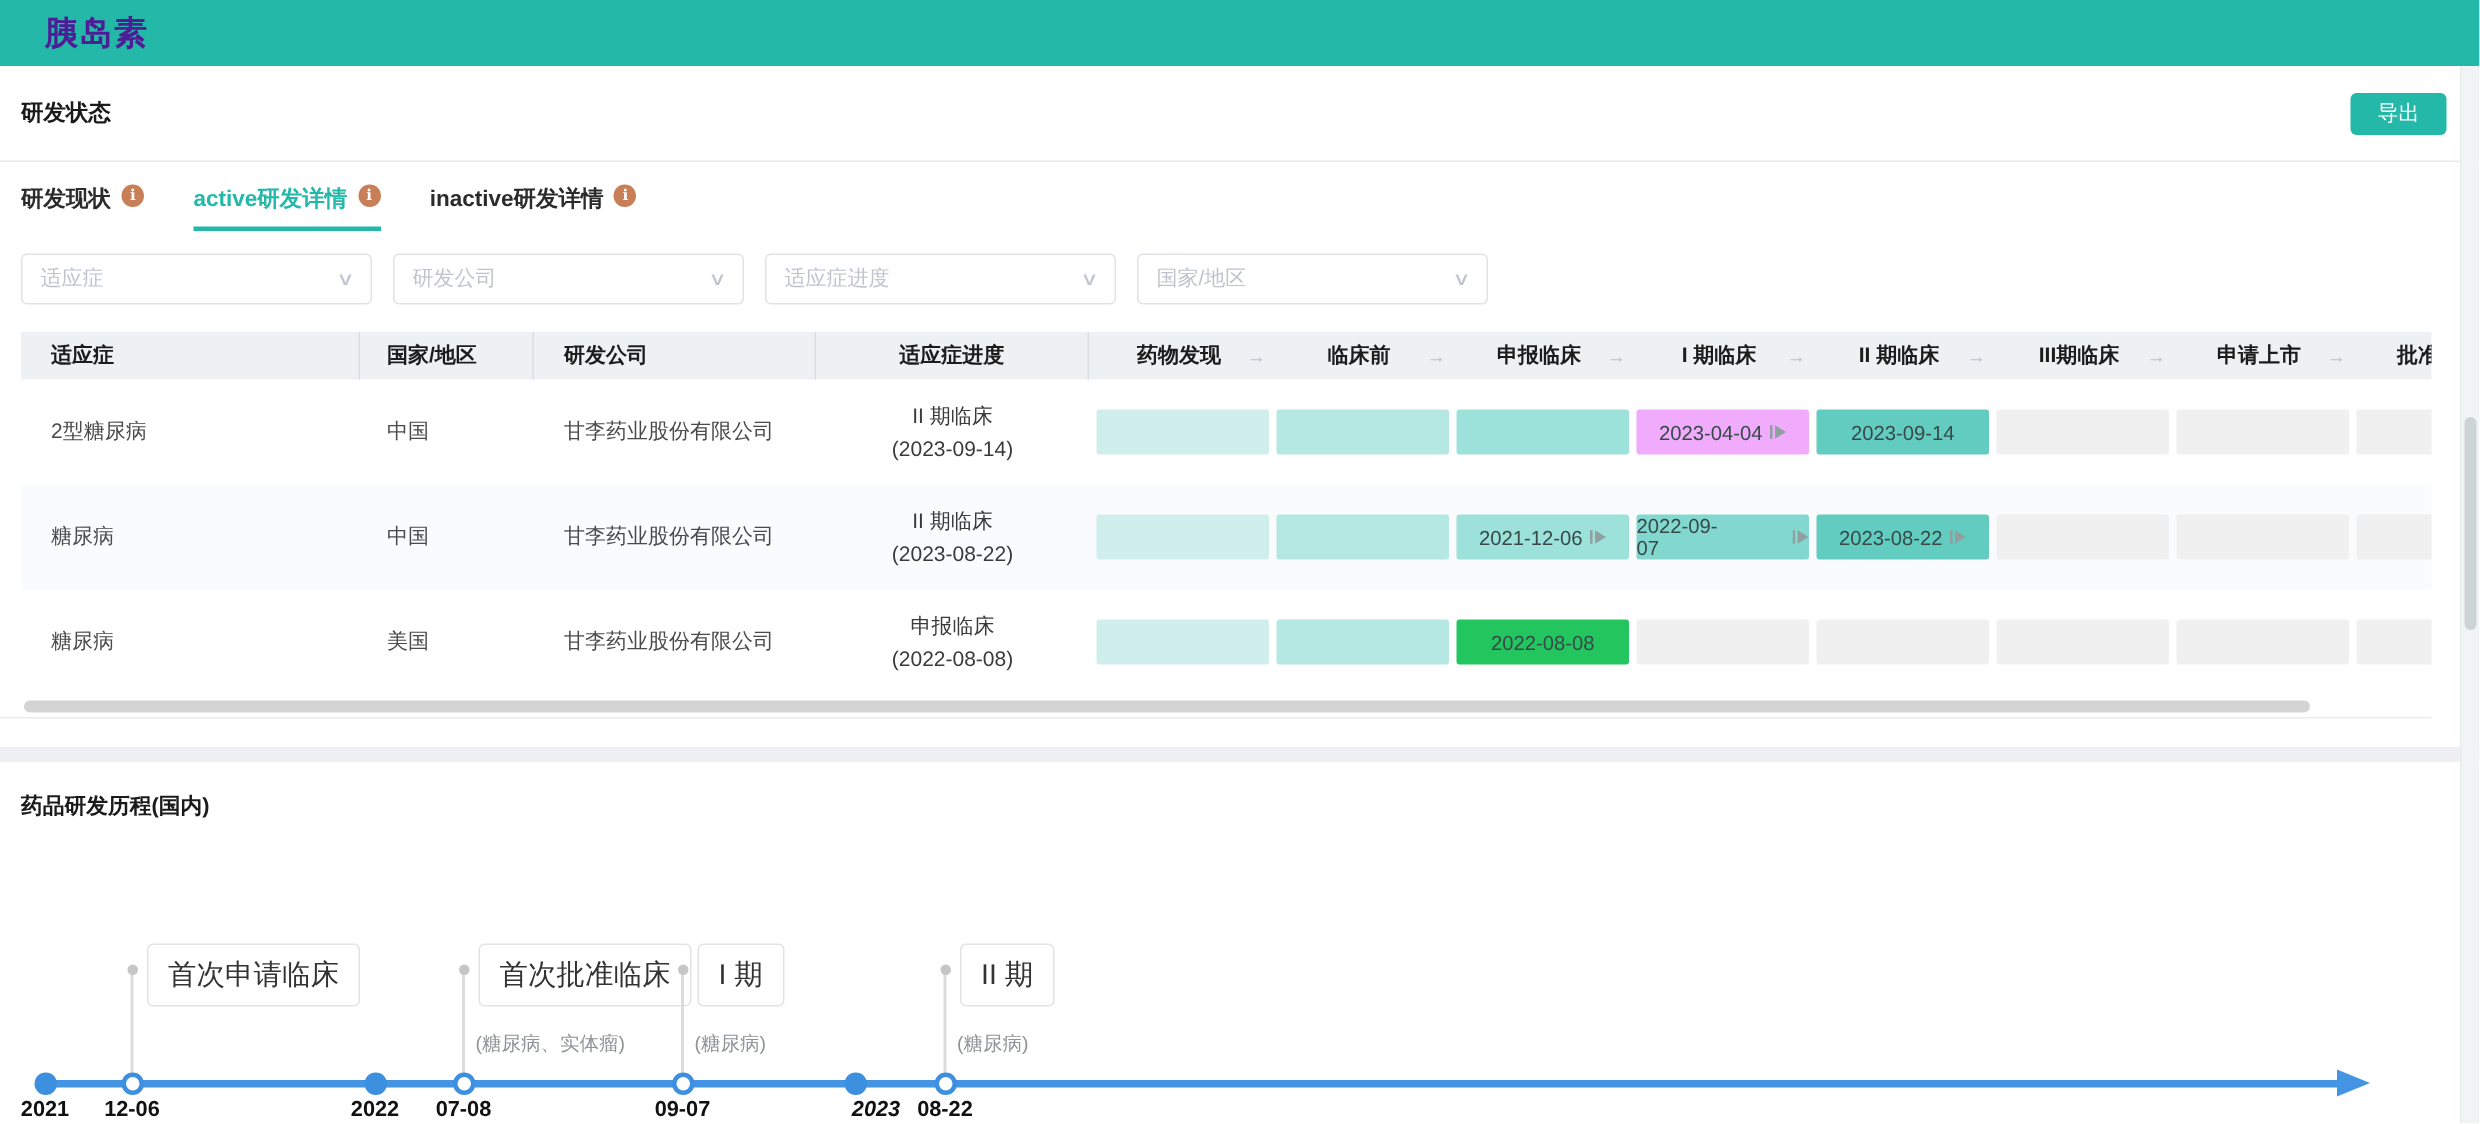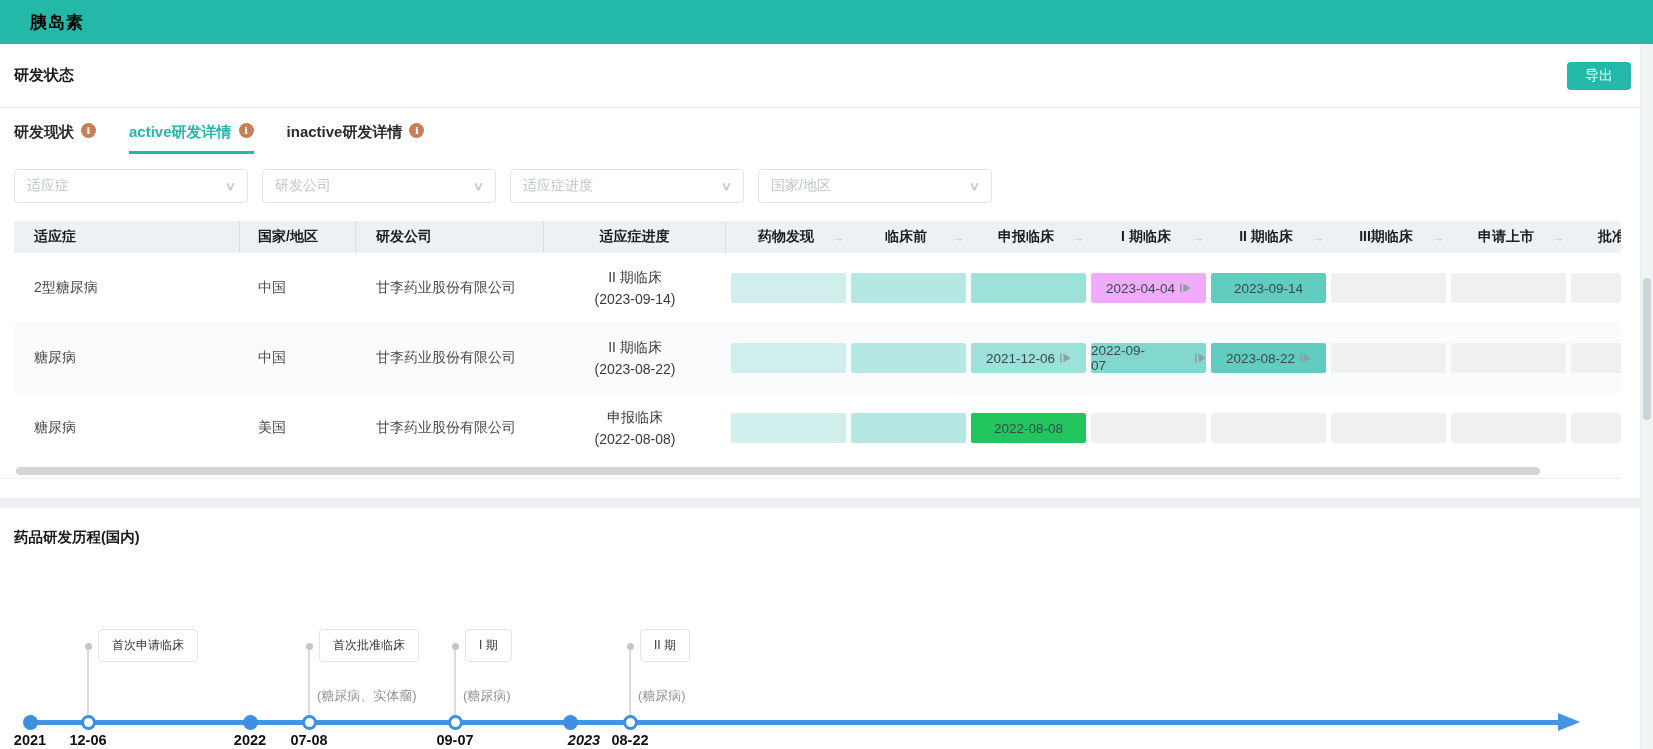--- a/index.html
+++ b/index.html
@@ -2,21 +2,21 @@
 <html><head>
 <meta charset="utf-8">
 <style>
   * { box-sizing: border-box; margin: 0; padding: 0; }
   html,body { width:1653px; height:749px; overflow:hidden; background:#fff;
     font-family:"Liberation Sans","DejaVu Sans",sans-serif; color:#333; }
   .page { position:relative; width:1653px; height:749px; }
 
   
   .topbar { height:44px; background:#23b8a8; display:flex; align-items:center; padding-left:30px; }
-  .topbar .title { color:#000000; font-size:17px; font-weight:bold; letter-spacing:1px; }
+  .topbar .title { color:#4c1d95; font-size:22px; font-weight:bold; letter-spacing:1px; }
 
   
   .card-head { height:63px; display:flex; align-items:center; justify-content:space-between; padding:0 22px 0 14px; }
   .card-head h2 { font-size:15px; font-weight:bold; color:#1a1a1a; }
   .export-btn { width:64px; height:28px; background:#23b8a8; color:#fff; border:none; border-radius:4px;
     font-size:14px; cursor:pointer; font-family:inherit; }
   .full-divider { border-top:1px solid #e9e9e9; }
 
   
   .tabs { display:flex; padding:15px 0 0 14px; }
@@ -65,21 +65,21 @@
   .timeline { position:relative; height:200px; }
   .axis { position:absolute; left:24px; top:173px; width:1536px; height:5px; background:#4494e4; border-radius:2px; }
   .axis-arrow { position:absolute; left:1558px; top:166px; width:0; height:0;
     border-left:22px solid #4494e4; border-top:9px solid transparent; border-bottom:9px solid transparent; }
   .dot { position:absolute; width:15px; height:15px; border-radius:50%; top:168px; }
   .dot.year { background:#3d8fe0; }
   .dot.event { background:#fff; border:3.5px solid #3d8fe0; }
   .connector { position:absolute; width:2px; top:100px; height:73px; background:#dcdcdc; }
   .conn-dot { position:absolute; width:7px; height:7px; border-radius:50%; background:#c6c6c6; top:96px; }
   .ms-box { position:absolute; top:82px; background:#fff; border:1px solid #e3e3e3; border-radius:4px;
-    padding:7px 13px; font-size:12px; color:#333; white-space:nowrap; }
+    padding:7px 13px; font-size:19px; color:#333; white-space:nowrap; }
   .ms-sub { position:absolute; top:124px; font-size:13px; color:#8f9396; white-space:nowrap;margin-top:16px; }
   .t-label { position:absolute; top:185px; width:56px; margin-left:-28px; text-align:center;
     font-size:14.5px; font-weight:bold; color:#111; }
 
   
   .vtrack { position:absolute; right:0; top:44px; bottom:0; width:13px; background:#f1f4f4; border-left:1px solid #e7ecec; }
   .vthumb { position:absolute; left:2px; top:234px; width:8px; height:142px; background:#ccd4d6; border-radius:4px; }
 </style>
 </head>
 <body>

